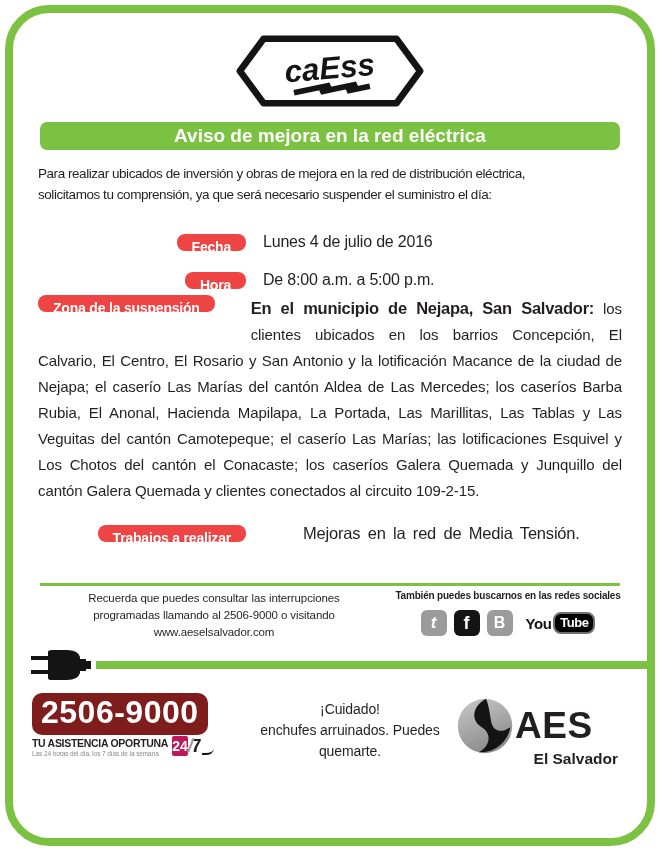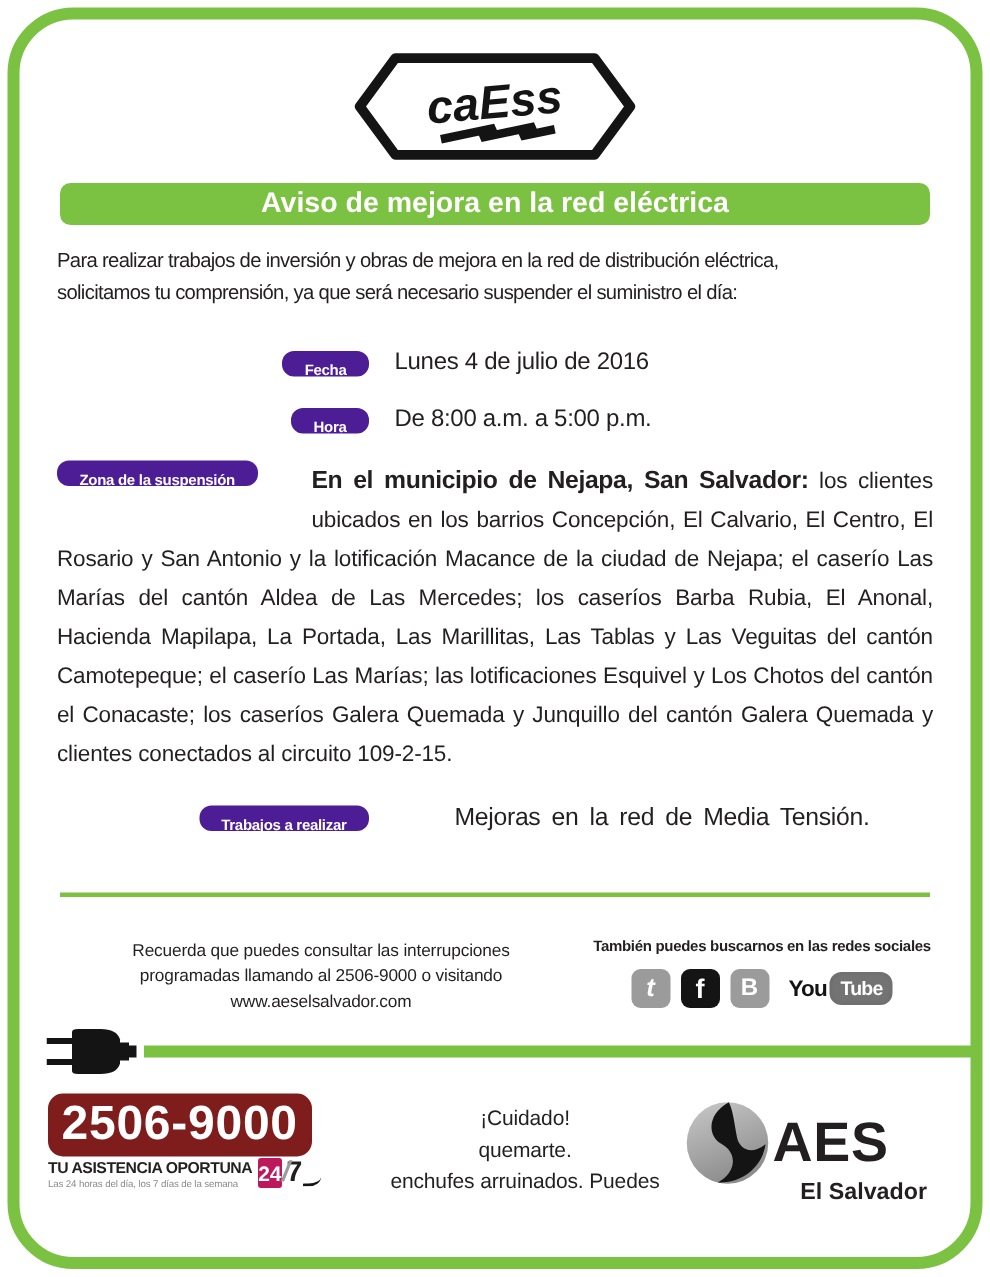--- a/index.html
+++ b/index.html
@@ -21,55 +21,55 @@
   .titlebar{
     height:28px;line-height:28px;background:#7cc242;border-radius:7px;
     text-align:center;color:#fff;font-weight:bold;font-size:19px;margin:4px 2px 0;
   }
 
   .intro{margin:13px 0 0;font-size:13.5px;line-height:21px;letter-spacing:-0.45px;}
   .intro span{display:block;white-space:nowrap;}
 
   
   .pill{
-    display:inline-block;background:#4c1d95;color:#fff;font-weight:bold;
-    font-size:10px;line-height:27px;height:17px;padding:0 15px;border-radius:8px;
+    display:inline-block;background:#ef4444;color:#fff;font-weight:bold;
+    font-size:14px;line-height:27px;height:17px;padding:0 15px;border-radius:8px;
     letter-spacing:-0.2px;white-space:nowrap;
   }
   .field-row{display:flex;align-items:center;}
   .field-row .lcol{width:208px;display:flex;justify-content:flex-end;flex:none;}
   .field-row .vcol{margin-left:17px;font-size:16px;letter-spacing:-0.2px;}
   .row-fecha{margin-top:28px;}
   .row-hora{margin-top:20px;}
 
   
-  .zona{margin-top:18px;font-size:15px;line-height:26px;text-align:justify;letter-spacing:-0.1px;}
+  .zona{margin-top:6px;font-size:15px;line-height:26px;text-align:justify;letter-spacing:-0.1px;}
   .zona .pill{float:left;margin:0 36px 26px 0;}
   .zona b{font-size:16.5px;letter-spacing:-0.25px;}
 
   .row-trabajos{margin-top:20px;gap:40px;}
   .row-trabajos .vcol{font-size:16.5px;word-spacing:3px;}
 
   .divider{margin:40px 2px 0;height:3px;background:#7cc242;}
 
   
-  .footer-info{display:flex;margin-top:28px;}
+  .footer-info{display:flex;margin-top:4px;}
   .reminder{width:352px;text-align:center;font-size:11.5px;line-height:17px;letter-spacing:-0.1px;}
   .reminder span{display:block;white-space:nowrap;}
   .social{flex:1;text-align:center;padding-left:4px;}
   .social-heading{font-size:10px;font-weight:bold;letter-spacing:-0.2px;white-space:nowrap;}
   .social-icons{display:flex;justify-content:center;align-items:center;gap:7px;margin-top:9px;}
   .sq{width:26px;height:26px;border-radius:6px;color:#fff;font-weight:bold;
       display:flex;align-items:center;justify-content:center;}
   .sq.tw{background:#9b9b9b;font-size:17px;font-style:italic;}
   .sq.fb{background:#141414;font-size:18px;}
   .sq.bl{background:#9b9b9b;font-size:16px;}
   .yt{display:flex;align-items:center;gap:2px;margin-left:6px;}
   .yt-you{color:#141414;font-weight:bold;font-size:15px;letter-spacing:-0.5px;}
-  .yt-tube{background:#737373;border:2px solid #707070;border-radius:8px;color:#fff;
+  .yt-tube{background:#000000;border:2px solid #707070;border-radius:8px;color:#fff;
            font-weight:bold;font-size:13px;line-height:18px;padding:0 5px;letter-spacing:-0.5px;}
 
   
   .cable-row{position:relative;height:44px;margin-top:2px;}
   .plug{position:absolute;left:-7px;top:2px;}
   .cable{position:absolute;left:58px;right:-32px;top:18px;height:8px;background:#7cc242;}
 
   
   .bottom-row{display:flex;align-items:flex-start;margin-top:6px;}
   .phone-col{width:212px;flex:none;margin-left:-6px;}
@@ -105,21 +105,21 @@
       <svg viewBox="0 0 200 78">
         <path d="M30 5 L170 5 L195 39 L170 73 L30 73 L5 39 Z" fill="none" stroke="#141414" stroke-width="7" stroke-linejoin="round"></path>
         <text x="100" y="47" text-anchor="middle" font-size="33" font-weight="bold" font-style="italic" fill="#141414" transform="rotate(-5 100 40)">caEss</text>
         <polyline points="62,62 100,54 90,61 128,53 118,60 142,55" fill="none" stroke="#141414" stroke-width="6" stroke-linejoin="miter"></polyline>
       </svg>
     </div>
 
     <div class="titlebar">Aviso de mejora en la red eléctrica</div>
 
     <p class="intro">
-      <span>Para realizar trabajos de inversión y obras de mejora en la red de distribución eléctrica,</span>
+      <span>Para realizar ubicados de inversión y obras de mejora en la red de distribución eléctrica,</span>
       <span>solicitamos tu comprensión, ya que será necesario suspender el suministro  el día:</span>
     </p>
 
     <div class="field-row row-fecha">
       <div class="lcol">
           <span class="pill">Fecha</span>
         </div>
       <div class="vcol">Lunes 4 de julio de 2016</div>
     </div>
 
@@ -190,22 +190,22 @@
             <span class="b247-24">24</span>
             <span class="b247-slash">/</span>
             <span class="b247-7">7</span>
             <span class="b247-tail"></span>
           </div>
         </div>
       </div>
 
       <div class="caution-col">
         <span>¡Cuidado!</span>
+        <span>enchufes arruinados. Puedes</span>
         <span>quemarte.</span>
-        <span>enchufes arruinados. Puedes</span>
       </div>
 
       <div class="aes-col">
         <div class="aes-top">
           <svg width="58" height="58" viewBox="0 0 64 64">
             <defs>
               <linearGradient id="aesg" x1="0" y1="0" x2="0.4" y2="1">
                 <stop offset="0" stop-color="#c9c9c9"></stop>
                   <stop offset="1" stop-color="#8d8d8d"></stop>
               </linearGradient>

